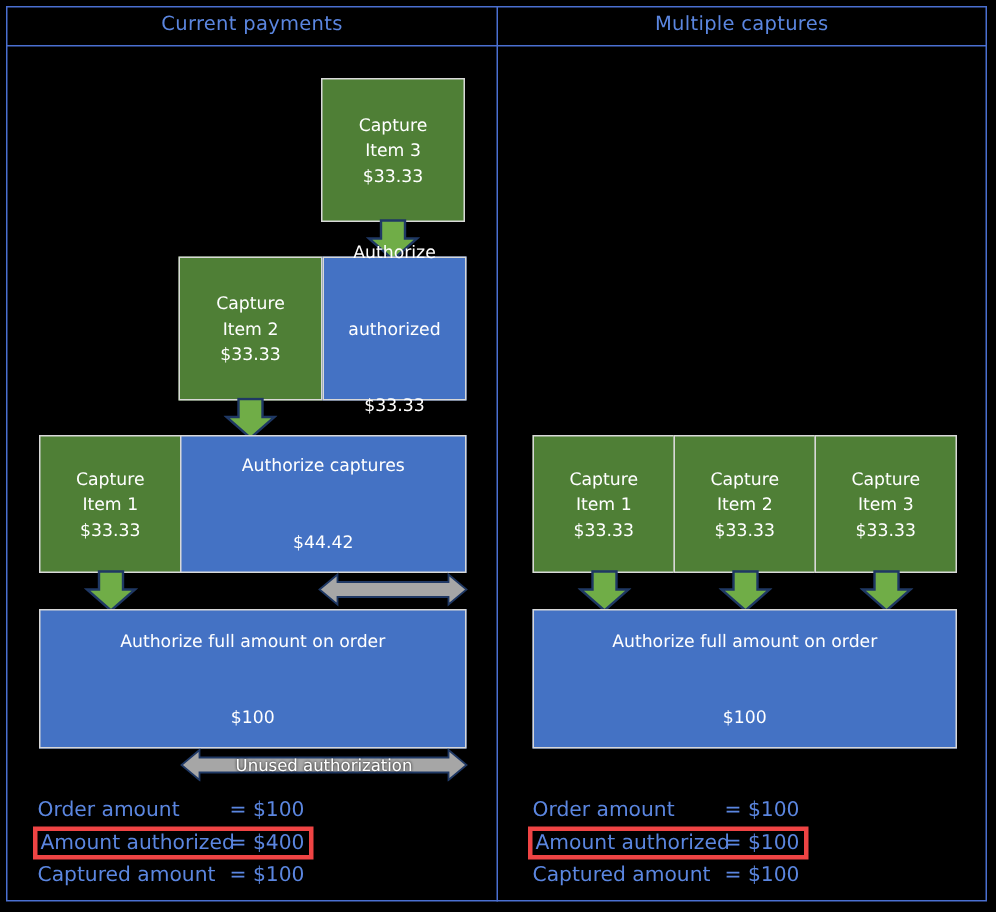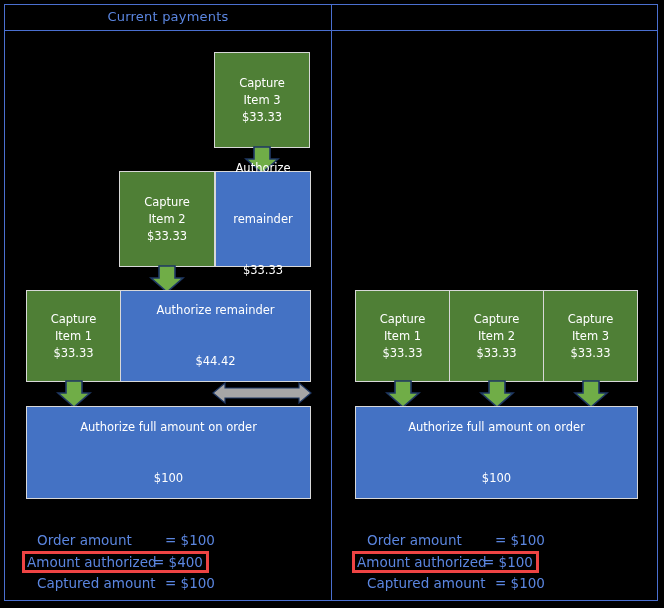--- a/index.html
+++ b/index.html
@@ -49,93 +49,100 @@
   .harrow .lbl{
     position:absolute;left:0;top:0;width:100%;height:100%;
     display:flex;align-items:center;justify-content:center;
     color:#ffffff;font-size:11px;white-space:nowrap;
     text-shadow:0 0 2px #000;
   }
 
   
   .legend{position:absolute;color:#5b86e0;font-size:13.5px;}
   .legend .row{
-    display:flex;align-items:center;height:21px;line-height:21px;white-space:nowrap;margin-left:12px;
+    display:flex;align-items:center;height:21px;line-height:21px;white-space:nowrap;
   }
   .legend .lab{display:inline-block;}
   .legend .val{display:inline-block;text-align:center;}
   .legend .row.boxed{
     border:3px solid #ef4444;box-sizing:border-box;height:22px;line-height:20px;
     margin-left:-3px;padding-left:2px;width:max-content;padding-right:3px;
   }
 </style>
 </head>
 <body>
 
 <div class="stage">
 
   <div class="frame"></div>
   <div class="hdr-rule"></div>
   <div class="v-divider"></div>
 
   <div class="col-title left">Current payments</div>
+  <div class="col-title right">Multiple captures</div>
 
   <div class="box green" style="left:214px;top:52px;width:96px;height:96px;">
     <span class="ln">Capture</span>
     <span class="ln">Item 3</span>
     <span class="ln">$33.33</span>
   </div>
   <div class="darrow" style="left:244px;top:146px;width:36px;height:28px;">
     <svg width="36" height="28" viewBox="0 0 36 28">
       <polygon points="10,1 26,1 26,13 34,13 18,27 2,13 10,13" fill="#70ad47" stroke="#1f3864" stroke-width="1.6"></polygon>
     </svg>
   </div>
 
   <div class="box green" style="left:119px;top:171px;width:96px;height:96px;">
     <span class="ln">Capture</span>
     <span class="ln">Item 2</span>
     <span class="ln">$33.33</span>
   </div>
   <div class="box blue" style="left:215px;top:171px;width:96px;height:96px;">
     <span class="ln">Authorize</span>
-    <span class="ln">remainder</span>
+    <span class="ln">authorized</span>
     <span class="ln">$33.33</span>
   </div>
   <div class="darrow" style="left:149px;top:265px;width:36px;height:28px;">
     <svg width="36" height="28" viewBox="0 0 36 28">
       <polygon points="10,1 26,1 26,13 34,13 18,27 2,13 10,13" fill="#70ad47" stroke="#1f3864" stroke-width="1.6"></polygon>
     </svg>
   </div>
 
   <div class="box green" style="left:26px;top:290px;width:95px;height:92px;">
     <span class="ln">Capture</span>
     <span class="ln">Item 1</span>
     <span class="ln">$33.33</span>
   </div>
   <div class="box blue" style="left:120px;top:290px;width:191px;height:92px;">
-    <span class="ln">Authorize remainder</span>
+    <span class="ln">Authorize captures</span>
     <span class="ln">$44.42</span>
   </div>
   <div class="darrow" style="left:56px;top:380px;width:36px;height:28px;">
     <svg width="36" height="28" viewBox="0 0 36 28">
       <polygon points="10,1 26,1 26,13 34,13 18,27 2,13 10,13" fill="#70ad47" stroke="#1f3864" stroke-width="1.6"></polygon>
     </svg>
   </div>
 
   <div class="harrow" style="left:212px;top:381px;width:100px;height:24px;">
     <svg width="100" height="24" viewBox="0 0 100 24">
       <polygon points="1,12 13,2 13,7 87,7 87,2 99,12 87,22 87,17 13,17 13,22" fill="#a6a6a6" stroke="#1f3864" stroke-width="1.2"></polygon>
     </svg>
   </div>
 
   <div class="box blue" style="left:26px;top:406px;width:285px;height:93px;">
     <span class="ln">Authorize full amount on order</span>
     <span class="ln">$100</span>
   </div>
 
+  <div class="harrow" style="left:120px;top:499px;width:192px;height:22px;">
+    <svg width="192" height="22" viewBox="0 0 192 22">
+      <polygon points="1,11 13,1 13,6 179,6 179,1 191,11 179,21 179,16 13,16 13,21" fill="#a6a6a6" stroke="#1f3864" stroke-width="1.2"></polygon>
+    </svg>
+    <span class="lbl">Unused authorization</span>
+  </div>
 
   <div class="legend" style="left:25px;top:530px;width:290px;">
     <div class="row">
       <span class="lab" style="width:128px;">Order amount</span>
       <span class="val">= $100</span>
     </div>
     <div class="row boxed">
       <span class="lab" style="width:126px;">Amount authorized</span>
       <span class="val">= $400</span>
     </div>

